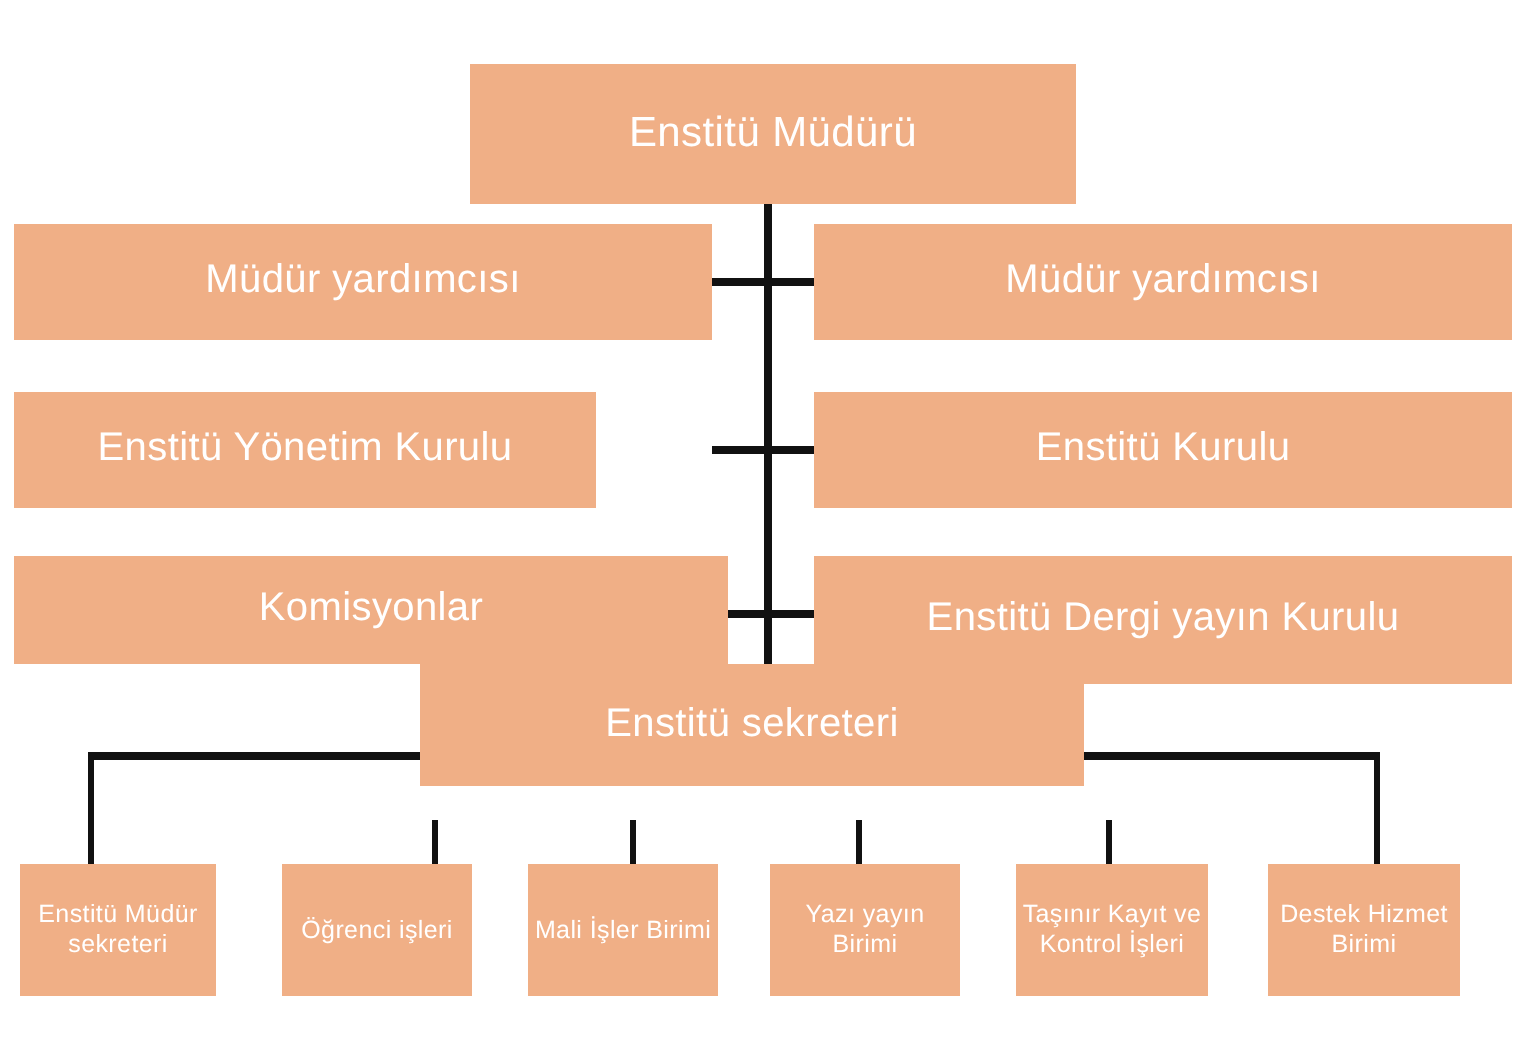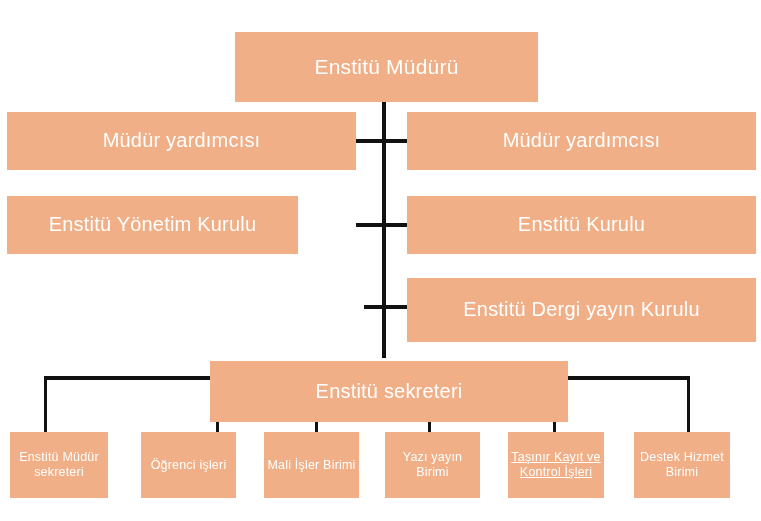--- a/index.html
+++ b/index.html
@@ -72,30 +72,31 @@
   <div class="node lvl1" style="left:235px; top:32px; width:303px; height:70px;">Enstitü Müdürü</div>
 
   <div class="node lvl2" style="left:7px; top:112px; width:349px; height:58px;">Müdür yardımcısı</div>
 
   <div class="node lvl2" style="left:407px; top:112px; width:349px; height:58px;">Müdür yardımcısı</div>
 
   <div class="node lvl2" style="left:7px; top:196px; width:291px; height:58px;">Enstitü Yönetim Kurulu</div>
 
   <div class="node lvl2" style="left:407px; top:196px; width:349px; height:58px;">Enstitü Kurulu</div>
 
+  <div class="node lvl2" style="left:7px; top:278px; width:357px; height:54px;">Komisyonlar</div>
 
   <div class="node lvl2" style="left:407px; top:278px; width:349px; height:64px;">Enstitü Dergi yayın  Kurulu</div>
 
-  <div class="node sec" style="left:210px; top:361px; width:358px; height:61px;">Enstitü sekreteri</div>
+  <div class="node sec" style="left:210px; top:332px; width:332px; height:61px;">Enstitü sekreteri</div>
 
   <div class="node leaf" style="left:10px; top:432px; width:98px; height:66px;">Enstitü Müdür sekreteri</div>
 
   <div class="node leaf" style="left:141px; top:432px; width:95px; height:66px;">Öğrenci işleri</div>
 
   <div class="node leaf" style="left:264px; top:432px; width:95px; height:66px;">Mali İşler Birimi</div>
 
   <div class="node leaf" style="left:385px; top:432px; width:95px; height:66px;">Yazı yayın Birimi</div>
 
-  <div class="node leaf" style="left:508px; top:432px; width:96px; height:66px;text-decoration:underline;">Taşınır  Kayıt ve Kontrol İşleri</div>
+  <div class="node leaf" style="left:508px; top:432px; width:96px; height:66px;">Taşınır  Kayıt ve Kontrol İşleri</div>
 
   <div class="node leaf" style="left:634px; top:432px; width:96px; height:66px;">Destek Hizmet Birimi</div>
 
 </div>
 
 </body></html>

